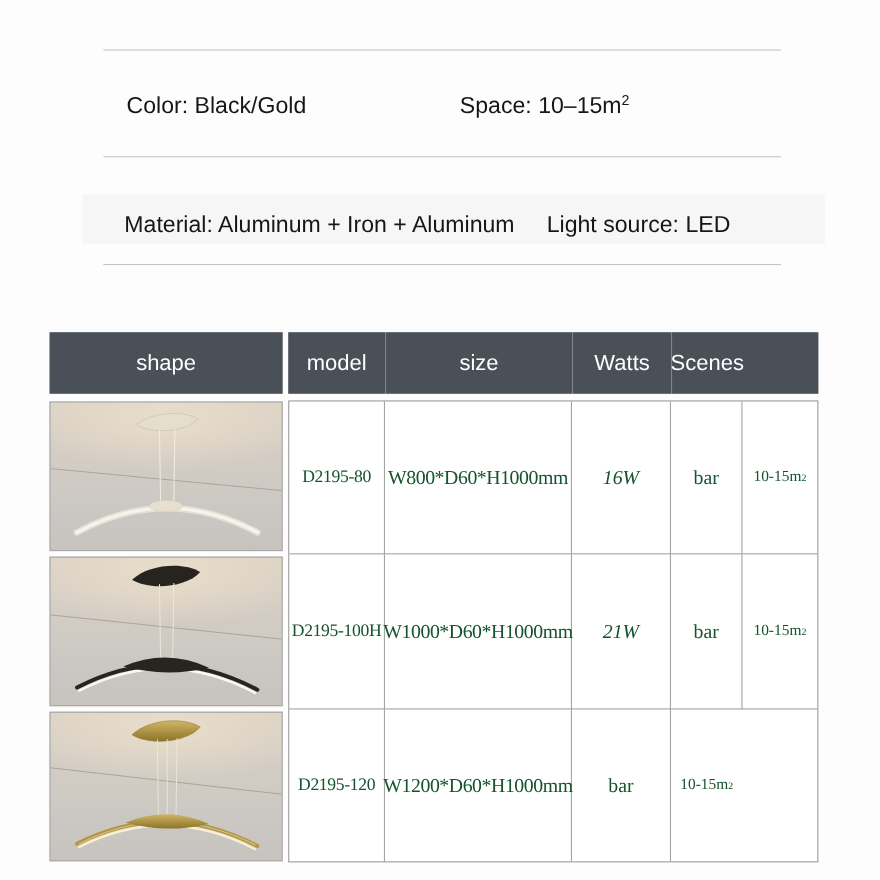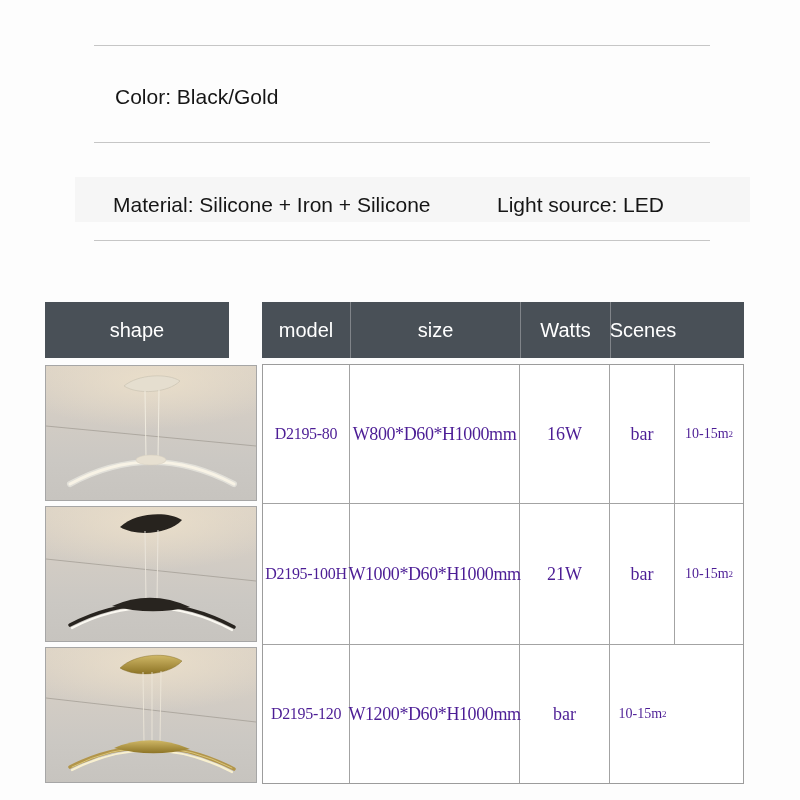--- a/index.html
+++ b/index.html
@@ -14,21 +14,21 @@
   .band{position:absolute;left:75px;top:177px;width:675px;height:45px;background:#f6f6f6;}
   .spec{position:absolute;font-size:21px;line-height:26px;color:#161616;white-space:nowrap;}
   #spec-color{left:115px;top:84px;}
   #spec-space{left:418px;top:84px;}
   #spec-material{left:113px;top:192px;}
   #spec-light{left:497px;top:192px;}
   .spec sup{font-size:13px;line-height:0;}
 
   
   .th-shape{
-    position:absolute;left:45px;top:302px;width:184px;height:56px;
+    position:absolute;left:45px;top:302px;width:212px;height:56px;
     background:#495057;color:#ffffff;font-size:20px;
     display:flex;align-items:center;justify-content:center;
   }
   .th-right{
     position:absolute;left:262px;top:302px;width:482px;height:56px;
     background:#495057;color:#ffffff;font-size:20px;display:flex;
   }
   .th-cell{display:flex;align-items:center;justify-content:center;height:100%;box-sizing:border-box;}
   .th-cell + .th-cell{border-left:1px solid rgba(255,255,255,0.30);}
   .th-model{width:88px;text-align:center;} .th-size{width:170px;} .th-watts{width:90px;}
@@ -45,45 +45,46 @@
   
   .tbody{
     position:absolute;left:262px;top:364px;width:482px;height:420px;
     border:1px solid #9c9c9c;box-sizing:border-box;background:#ffffff;
     display:grid;grid-template-columns:87px 170px 90px 65px 68px;
     grid-template-rows:139px 141px 138px;
   }
   .cell{
     display:flex;align-items:center;justify-content:center;
     border-right:1px solid #a3a3a3;border-bottom:1px solid #a3a3a3;
-    font-family:"Liberation Serif",serif;color:#4c1d95;white-space:nowrap;
+    font-family:"Liberation Serif",serif;color:#14532d;white-space:nowrap;
     box-sizing:border-box;
   }
   .cell.last-col{border-right:none;justify-content:center;}
   .cell.last-row{border-bottom:none;}
   .c-model{font-size:16px;letter-spacing:-0.3px;}
   .c-size{font-size:18px;letter-spacing:-0.4px;}
-  .c-watts{font-size:18px;}
+  .c-watts{font-size:18px;font-style:italic;}
   .c-scenes{font-size:18px;}
   .c-space{font-size:14px;}
   .c-space sup{font-size:9px;line-height:0;}
 </style>
 </head>
 <body>
 
 <div class="canvas">
 
   <div class="rule" id="rule-1"></div>
 
   <div class="spec" id="spec-color">Color: Black/Gold</div>
+  <div class="spec" id="spec-space"><span>Space: 10–15m</span><sup>2</sup></div>
 
   <div class="rule" id="rule-2"></div>
 
   <div class="band"></div>
-  <div class="spec" id="spec-material">Material: Silicone + Iron + Silicone</div>
+  <div class="spec" id="spec-material">Material: Aluminum + Iron + Aluminum</div>
   <div class="spec" id="spec-light">Light source: LED</div>
 
   <div class="rule" id="rule-3"></div>
 
   <div class="th-shape">shape</div>
   <div class="th-right">
     <div class="th-cell th-model">model</div>
     <div class="th-cell th-size">size</div>
     <div class="th-cell th-watts">Watts</div>
     <div class="th-cell th-scenes">Scenes</div>

